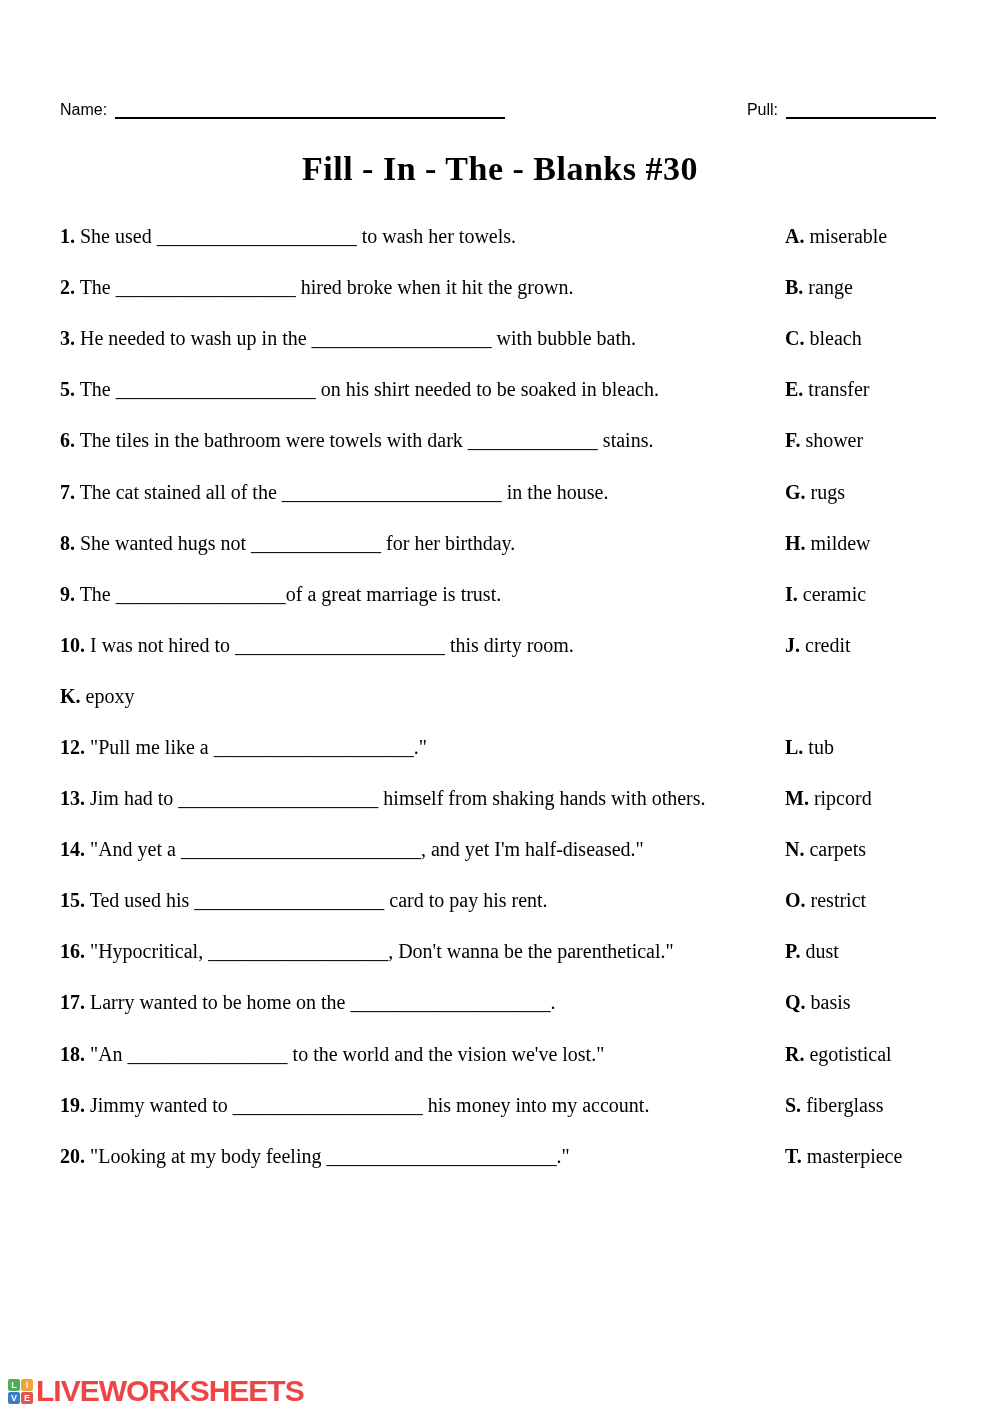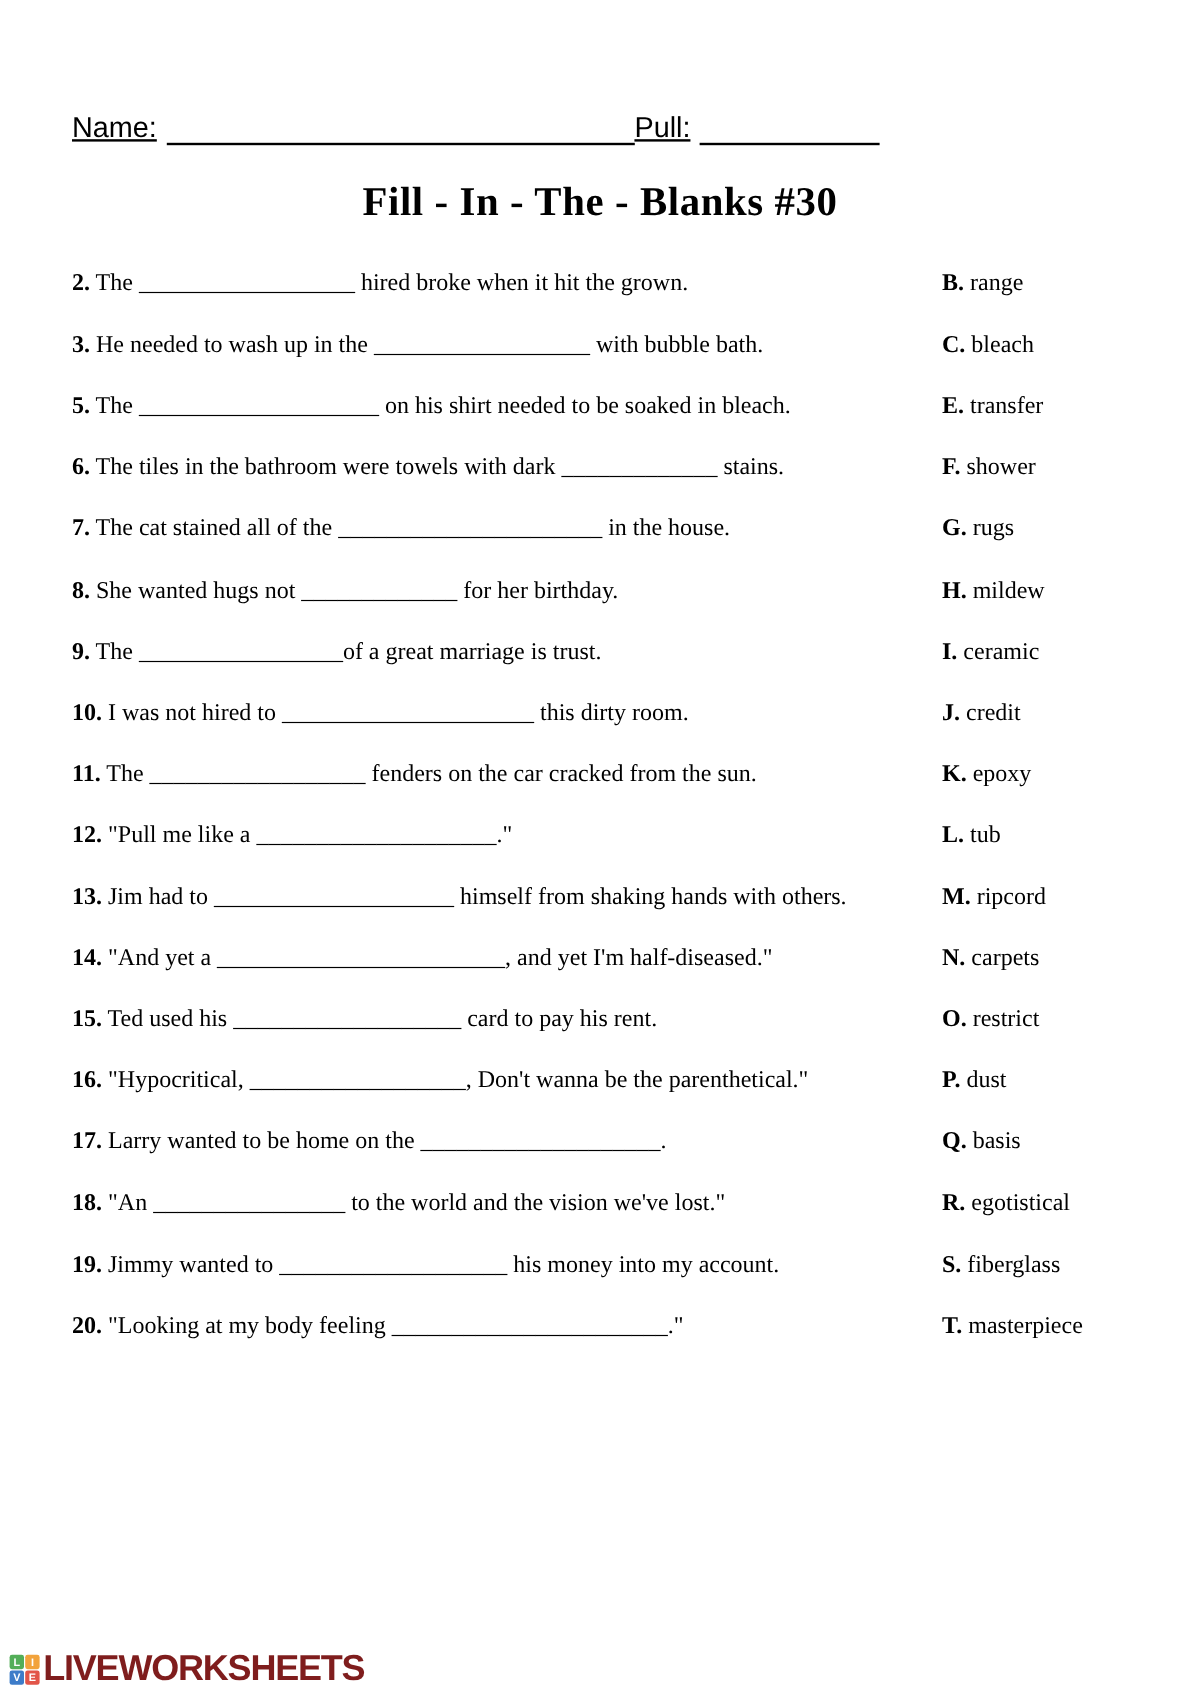--- a/index.html
+++ b/index.html
@@ -9,24 +9,24 @@
     color: #000;
     font-family: "Liberation Serif", serif;
     position: relative;
     overflow: hidden;
   }
   
   .name-row {
     position: absolute;
     top: 93px; left: 60px; right: 64px;
     display: flex;
+    justify-content: space-between;
     align-items: flex-end;
     font-family: "Liberation Sans", sans-serif;
-    font-size: 24px;
-    text-decoration: underline;
+    font-size: 16px;
   }
   .field { display: flex; align-items: flex-end; }
   .field-label { padding-right: 8px; }
   .fill-line {
     display: inline-block;
     border-bottom: 2px solid #000;
     height: 24px;
   }
   .name-line { width: 390px; }
   .date-line { width: 150px; }
@@ -107,20 +107,30 @@
   </div>
   <div class="field">
     <span class="field-label">Pull:</span>
     <span class="fill-line date-line"></span>
   </div>
 </div>
 
 <div class="title">Fill - In - The - Blanks #30</div>
 
 <div class="q-list" id="q-list">
+  <div class="q-row">
+    <div class="q-text">
+      <span class="q-num">1.</span>
+      <span class="q-sentence">She used ____________________ to wash her towels.</span>
+    </div>
+    <div class="a-text">
+      <span class="a-letter">A.</span>
+      <span class="a-word">miserable</span>
+    </div>
+  </div>
 
   <div class="q-row">
     <div class="q-text">
       <span class="q-num">2.</span>
       <span class="q-sentence">The __________________ hired broke when it hit the grown.</span>
     </div>
     <div class="a-text">
       <span class="a-letter">B.</span>
       <span class="a-word">range</span>
     </div>
@@ -198,24 +208,20 @@
       <span class="q-num">10.</span>
       <span class="q-sentence">I was not hired to _____________________ this dirty room.</span>
     </div>
     <div class="a-text">
       <span class="a-letter">J.</span>
       <span class="a-word">credit</span>
     </div>
   </div>
 
   <div class="q-row">
-    <div class="q-text">
-      <span class="q-num">11.</span>
-      <span class="q-sentence">The __________________ fenders on the car cracked from the sun.</span>
-    </div>
     <div class="a-text">
       <span class="a-letter">K.</span>
       <span class="a-word">epoxy</span>
     </div>
   </div>
 
   <div class="q-row">
     <div class="q-text">
       <span class="q-num">12.</span>
       <span class="q-sentence">"Pull me like a ____________________."</span>
@@ -318,14 +324,14 @@
 <a class="logo" href="#">
   <span class="tile-grid" id="logo-tiles">
   <span class="tile" style="background: rgb(83, 174, 88);">L</span>
 
   <span class="tile" style="background: rgb(242, 163, 60);">I</span>
 
   <span class="tile" style="background: rgb(61, 124, 201);">V</span>
 
   <span class="tile" style="background: rgb(226, 85, 73);">E</span>
 </span>
-  <span class="logo-text" id="logo-text" style="color: #7f1d1d;">LIVEWORKSHEETS</span>
+  <span class="logo-text" id="logo-text" style="color: #ef4444;">LIVEWORKSHEETS</span>
 </a>
 
 </body></html>

